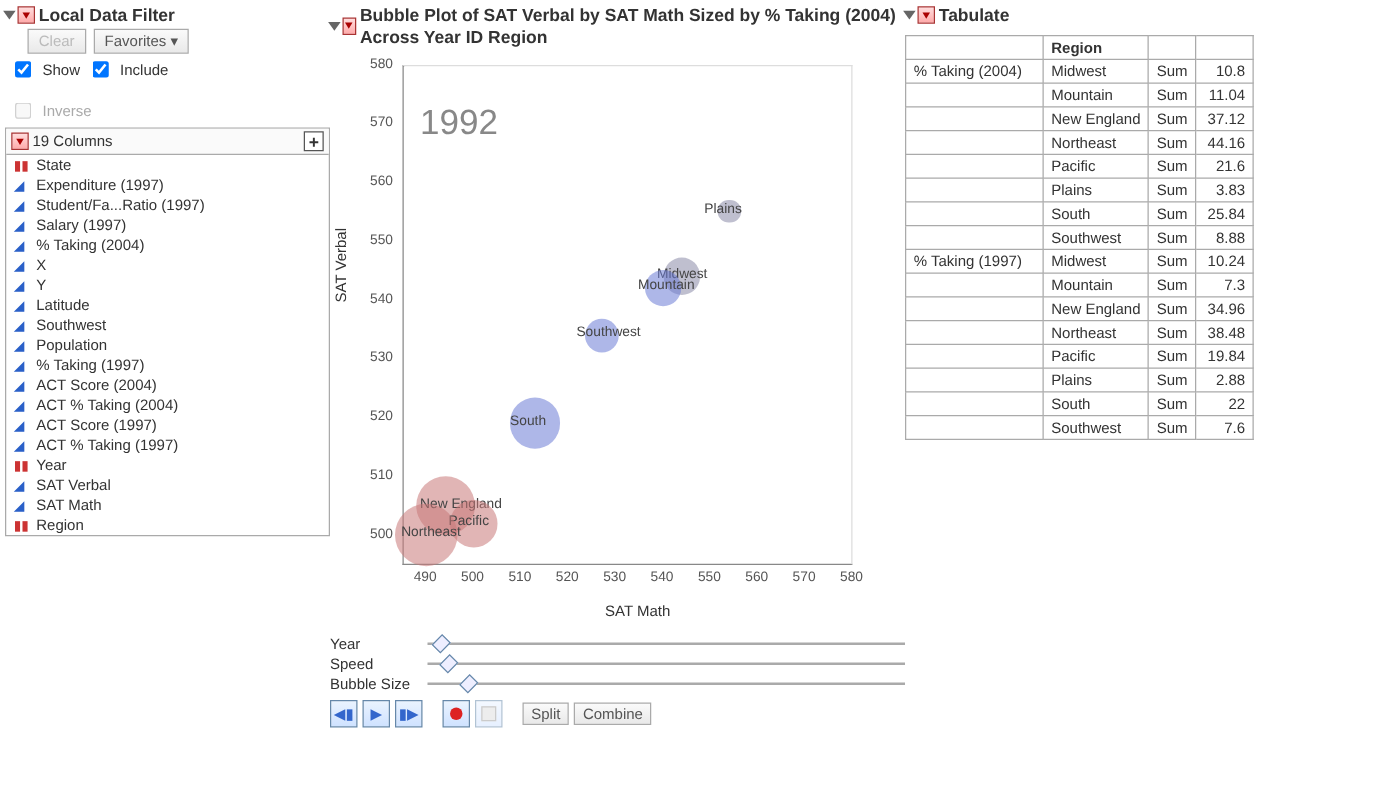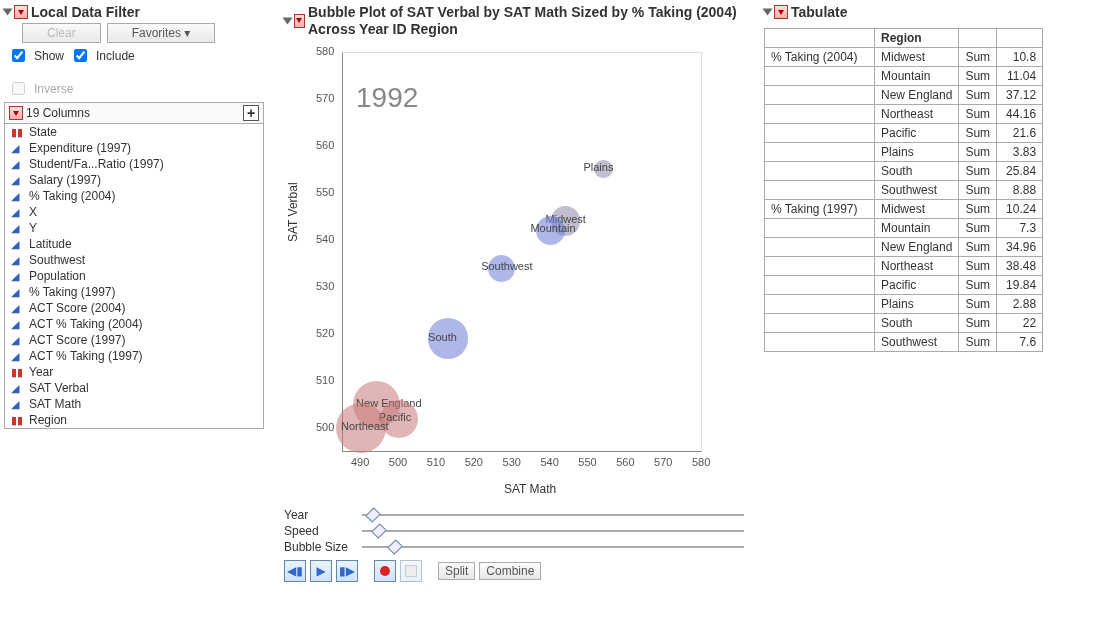--- a/index.html
+++ b/index.html
@@ -1,41 +1,41 @@
 <!DOCTYPE html>
 <html><head>
 <meta charset="utf-8">
 <style>
   * { box-sizing: border-box; }
   body {
     margin: 0; padding: 4px; background: #fff;
     font-family: "Segoe UI", Arial, sans-serif; font-size: 12px;
     color: #333; width: 1106px;
   }
-  .cols { display: flex; gap: 20px; }
+  .cols { display: flex; gap: 0; }
   .panel { flex: 0 0 auto; }
   .panel.left { width: 260px; }
   .panel.mid  { width: 460px; }
   .panel.right{ width: 360px; }
 
   .sec-head {
     display: flex; align-items: center; gap: 3px; margin-bottom: 2px;
   }
   .sec-head.big .title { font-weight: bold; font-size: 14px; }
   .sec-head .title { font-weight: bold; }
   .disclose { width:0;height:0;border-top:5px solid transparent;border-bottom:5px solid transparent;border-left:7px solid #666;transform:rotate(90deg);display:inline-block;}
   .reddrop {
     width:14px;height:14px;border:1px solid #a33;display:inline-flex;align-items:center;justify-content:center;
     background:linear-gradient(#fdd,#faa);
   }
   .reddrop::after{content:"";width:0;height:0;border-left:3px solid transparent;border-right:3px solid transparent;border-top:5px solid #a00;}
 
   .btn {
     background: linear-gradient(#fafafa,#e9e9e9); border:1px solid #aaa;
-    padding: 2px 24px; font-size:12px; color:#555; cursor:pointer;
+    padding: 2px 8px; font-size:12px; color:#555; cursor:pointer;
   }
   .btn.disabled { color:#bbb; cursor:default; }
   .btn.small { padding: 1px 6px; }
   .row { display:flex; align-items:center; gap:6px; margin:3px 0;}
 
   input[type=checkbox]{ width:13px;height:13px; }
 
   .filterbox {
     border:1px solid #aaa; margin-top:4px;
   }

